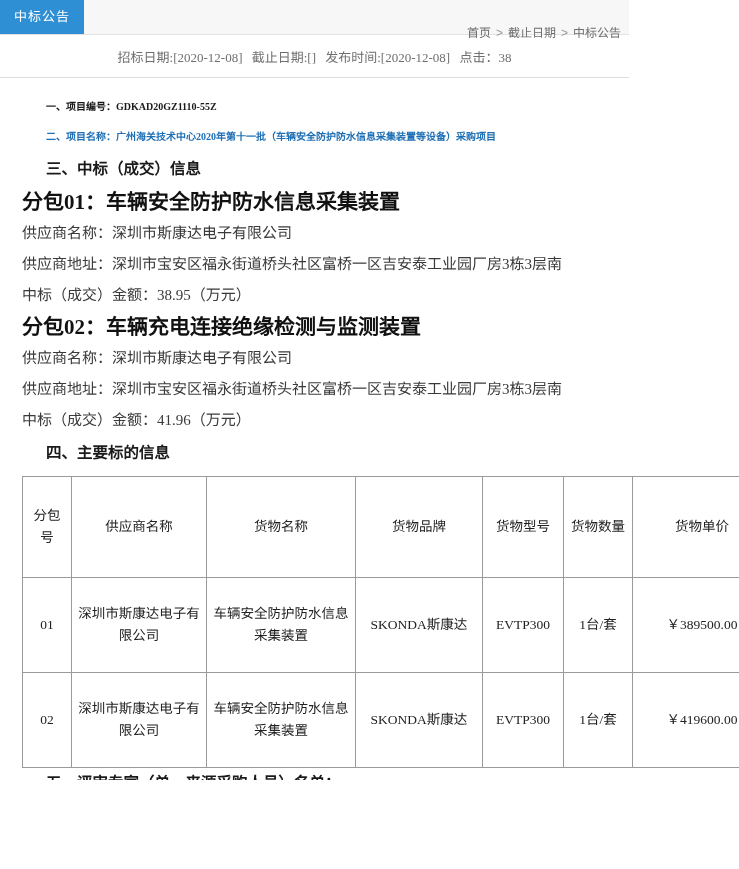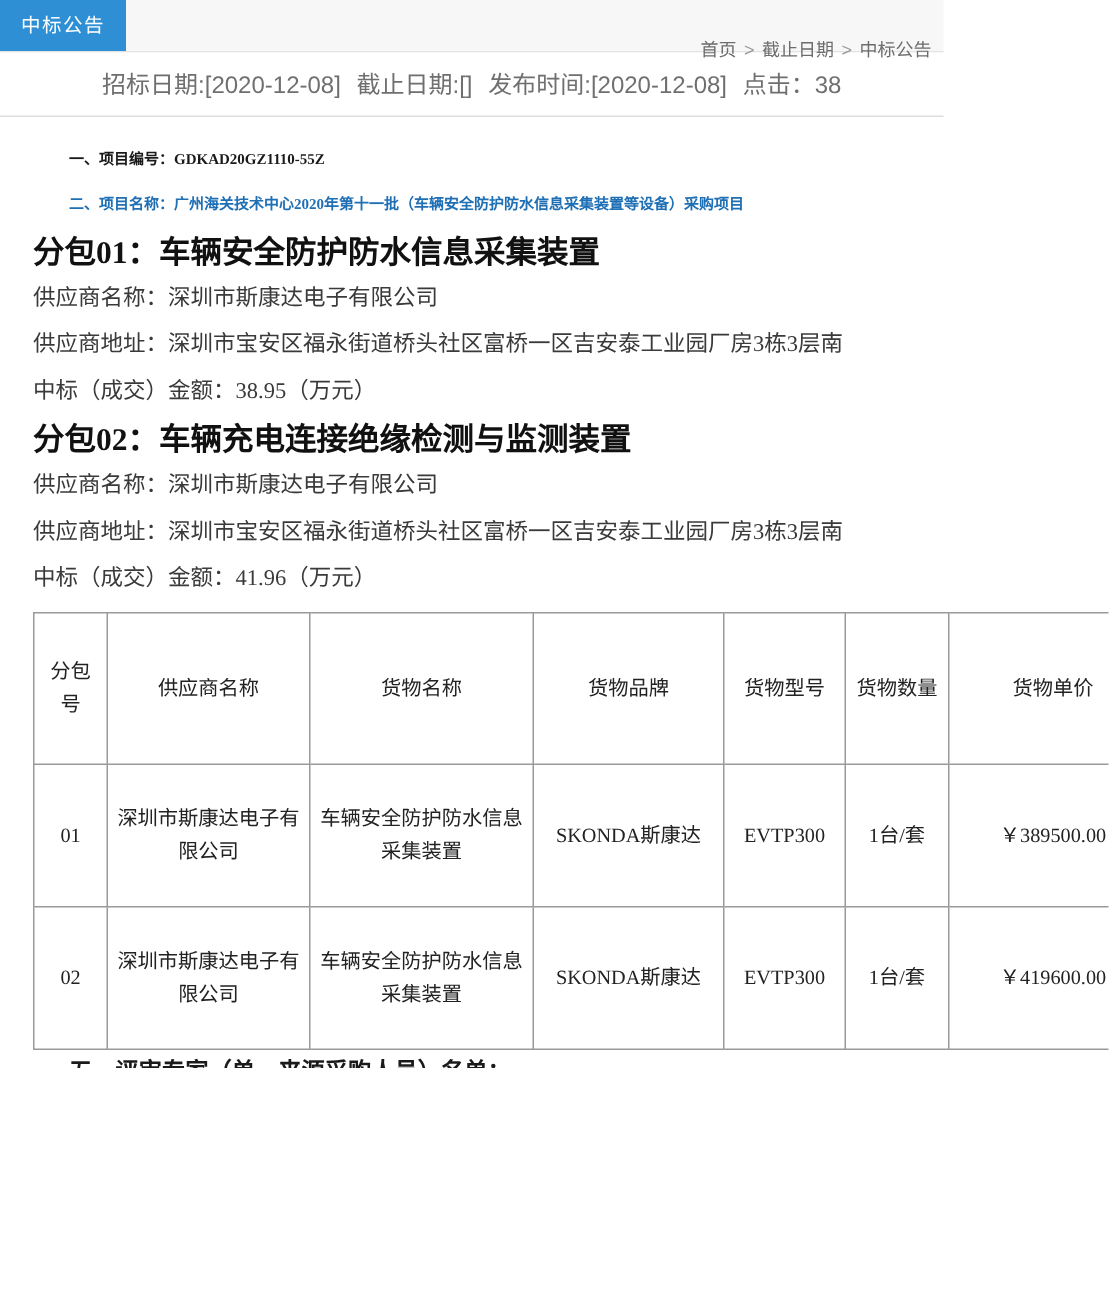--- a/index.html
+++ b/index.html
@@ -66,22 +66,22 @@
     font-weight: bold;
     font-size: 19.5px;
     line-height: 30px;
     color: #1a5fa0;
     text-align: center;
     margin: 0 0 8px 0;
     letter-spacing: 0.2px;
   }
   .meta {
     text-align: center;
-    font-family: Liberation Sans, sans-serif;
-    font-size: 16px;
+    font-family: Liberation Serif, serif;
+    font-size: 13px;
     color: #6f6f6f;
     line-height: 18px;
   }
   .meta span { margin: 0 3px; }
 
   
   .content {
     padding: 14px 22px 0 22px;
   }
   .sec-title {
@@ -186,20 +186,21 @@
   <div class="content">
 
     <p class="sec-title">
       <span>一、项目编号：</span><span class="val">GDKAD20GZ1110-55Z</span>
     </p>
 
     <p class="sec-title blue">
       <span>二、项目名称：</span><span>广州海关技术中心2020年第十一批（车辆安全防护防水信息采集装置等设备）采购项目</span>
     </p>
 
+    <p class="sec-head">三、中标（成交）信息</p>
 
     <p class="pkg-title">分包01：车辆安全防护防水信息采集装置</p>
     <p class="field">
       <span>供应商名称：</span><span>深圳市斯康达电子有限公司</span>
     </p>
     <p class="field">
       <span>供应商地址：</span><span>深圳市宝安区福永街道桥头社区富桥一区吉安泰工业园厂房3栋3层南</span>
     </p>
     <p class="field">
       <span>中标（成交）金额：</span><span>38.95（万元）</span>
@@ -209,20 +210,21 @@
     <p class="field">
       <span>供应商名称：</span><span>深圳市斯康达电子有限公司</span>
     </p>
     <p class="field">
       <span>供应商地址：</span><span>深圳市宝安区福永街道桥头社区富桥一区吉安泰工业园厂房3栋3层南</span>
     </p>
     <p class="field">
       <span>中标（成交）金额：</span><span>41.96（万元）</span>
     </p>
 
+    <p class="sec-head">四、主要标的信息</p>
 
     <table class="goods">
       <thead>
         <tr>
           <th class="col1">分包号</th>
           <th class="col2">供应商名称</th>
           <th class="col3">货物名称</th>
           <th class="col4">货物品牌</th>
           <th class="col5">货物型号</th>
           <th class="col6">货物数量</th>

